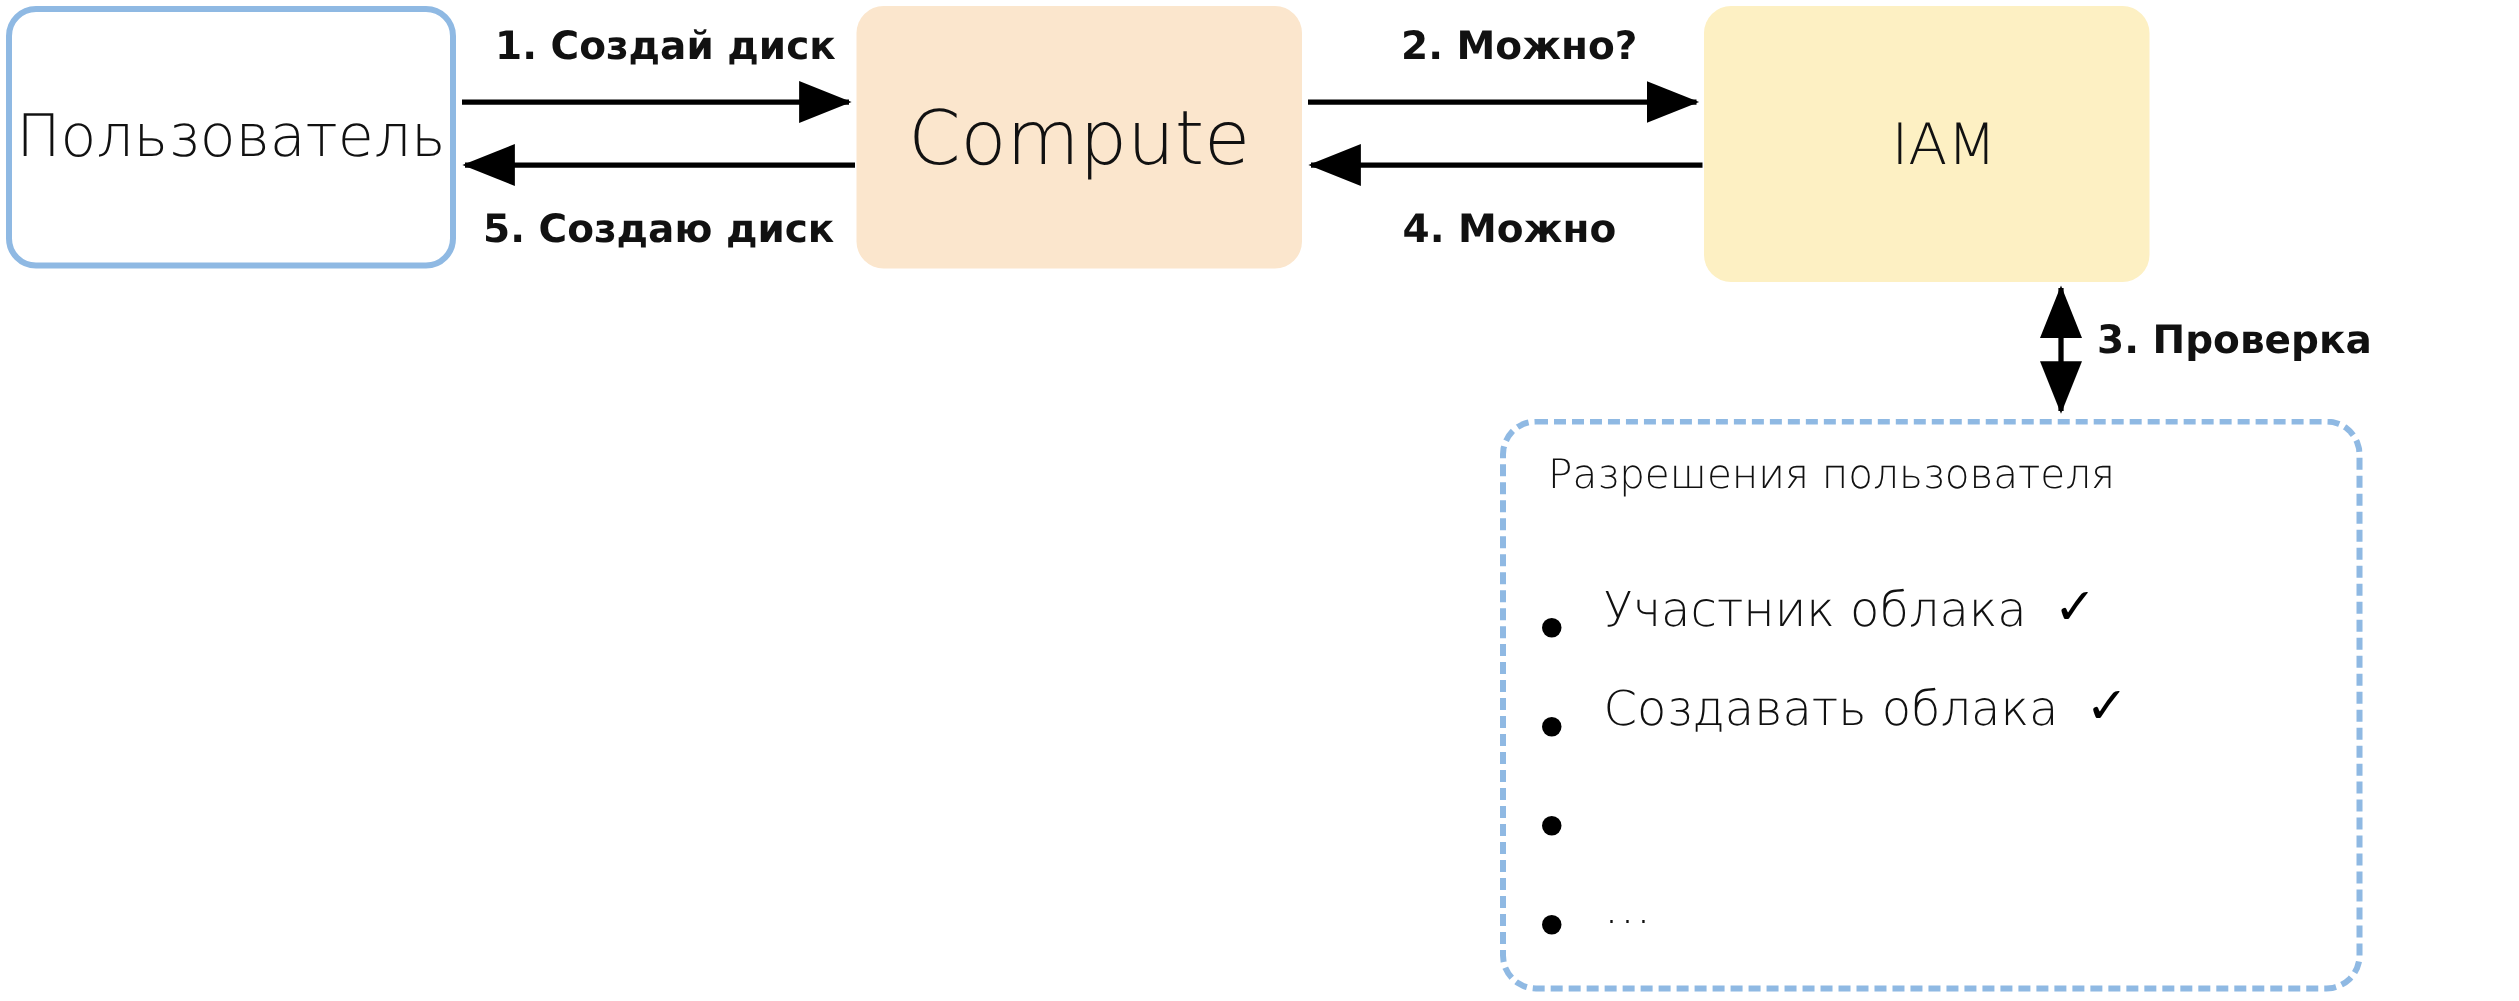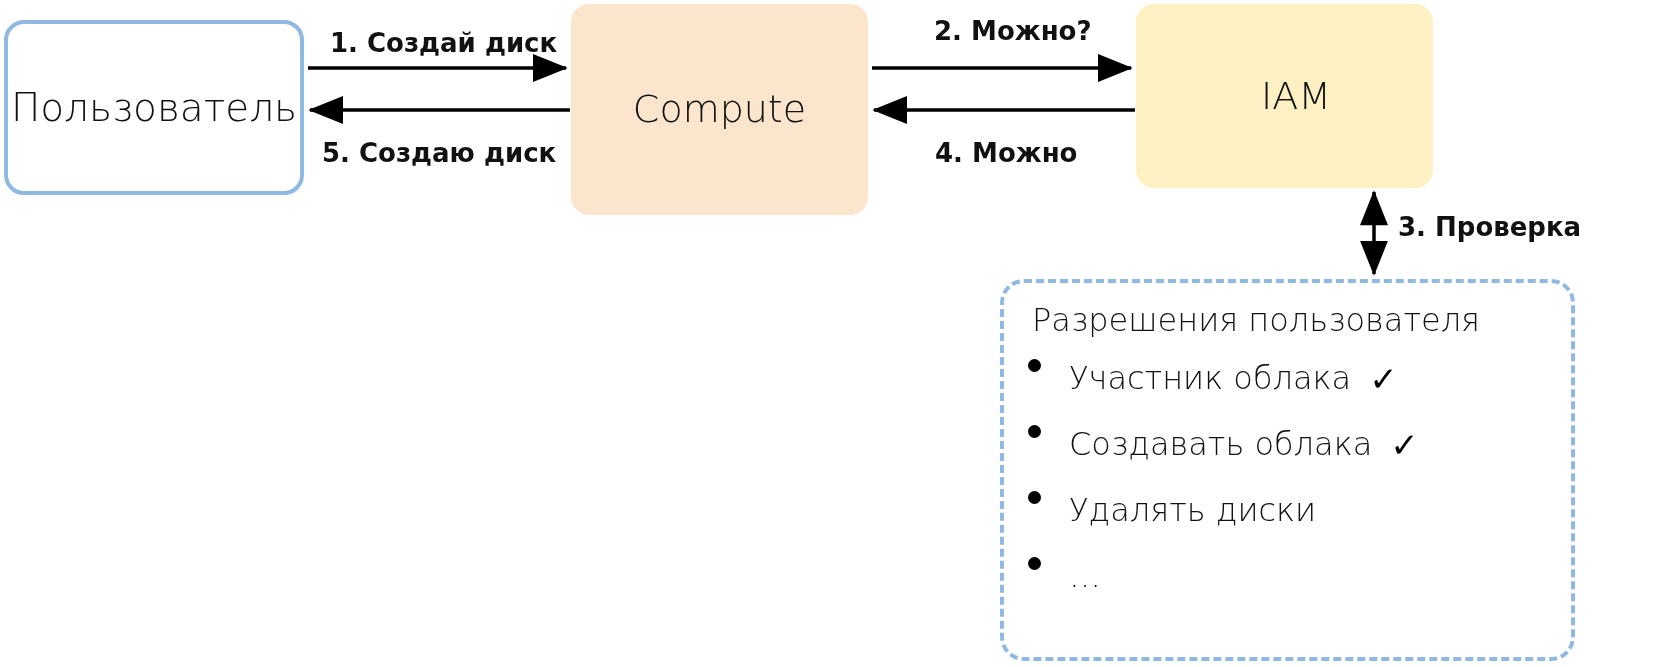--- a/index.html
+++ b/index.html
@@ -39,30 +39,29 @@
   .node-user {
     left: 4px;
     top: 4px;
     width: 300px;
     height: 175px;
     background: #ffffff;
     border: 4px solid #8fb9e3;
     border-radius: 20px;
     font-size: 39px;
     font-weight: 300;
-    margin-top: 16px;
   }
   .node-compute {
     left: 571px;
     top: 4px;
     width: 297px;
-    height: 211px;
+    height: 175px;
     background: #fbe6cd;
     border-radius: 18px;
-    font-size: 38px;
+    font-size: 50px;
     font-weight: 300;
   }
   .node-iam {
     left: 1136px;
     top: 4px;
     width: 297px;
     height: 184px;
     background: #fdf0c3;
     border-radius: 18px;
     font-size: 38px;
@@ -80,37 +79,37 @@
     height: 382px;
     box-sizing: border-box;
     border: 4px dashed #8fb9e3;
     border-radius: 24px;
     background: #ffffff;
   }
   .perm-title {
     position: absolute;
     left: 28px;
     top: 18px;
-    font-size: 32px;
+    font-size: 27px;
     font-weight: 300;
     color: #111111;
     white-space: nowrap;
   }
   .perm-list {
     position: absolute;
     left: 24px;
     top: 76px;
     width: 520px;
     margin: 0;
     padding: 0;
     list-style: none;
   }
   .perm-item {
     display: flex;
-    align-items: flex-start;
+    align-items: flex-end;
     height: 66px;
     font-size: 32px;
     font-weight: 300;
     color: #111111;
     white-space: nowrap;
   }
   .perm-bullet {
     display: inline-block;
     width: 13px;
     height: 13px;
@@ -130,21 +129,21 @@
   .perm-check.hidden { visibility: hidden; }
 
   
   .edge-label {
     position: absolute;
     font-size: 26px;
     font-weight: 600;
     color: #111111;
     white-space: nowrap;
   }
-  .lbl-create-disk      { left: 330px;  top: 28px; }
+  .lbl-create-disk      { left: 330px;  top: 16px; }
   .lbl-creating-disk    { left: 322px;  top: 138px; }
   .lbl-allowed-q        { left: 922px;  top: 16px; margin-left: 12px; }
   .lbl-allowed          { left: 935px;  top: 138px; }
   .lbl-check            { left: 1398px; top: 212px; }
 </style>
 </head>
 <body>
 
 <div id="stage">
 
@@ -207,21 +206,20 @@
           <span class="perm-text">Участник облака</span>
           <span class="perm-check">✓</span>
         </li>
         <li class="perm-item">
           <span class="perm-bullet"></span>
           <span class="perm-text">Создавать облака</span>
           <span class="perm-check">✓</span>
         </li>
         <li class="perm-item">
           <span class="perm-bullet"></span>
-          <span class="perm-text">Удалять диски</span>
           <span class="perm-check hidden">✓</span>
         </li>
         <li class="perm-item">
           <span class="perm-bullet"></span>
           <span class="perm-text">…</span>
           <span class="perm-check hidden">✓</span>
         </li>
       </ul>
   </div>
 

